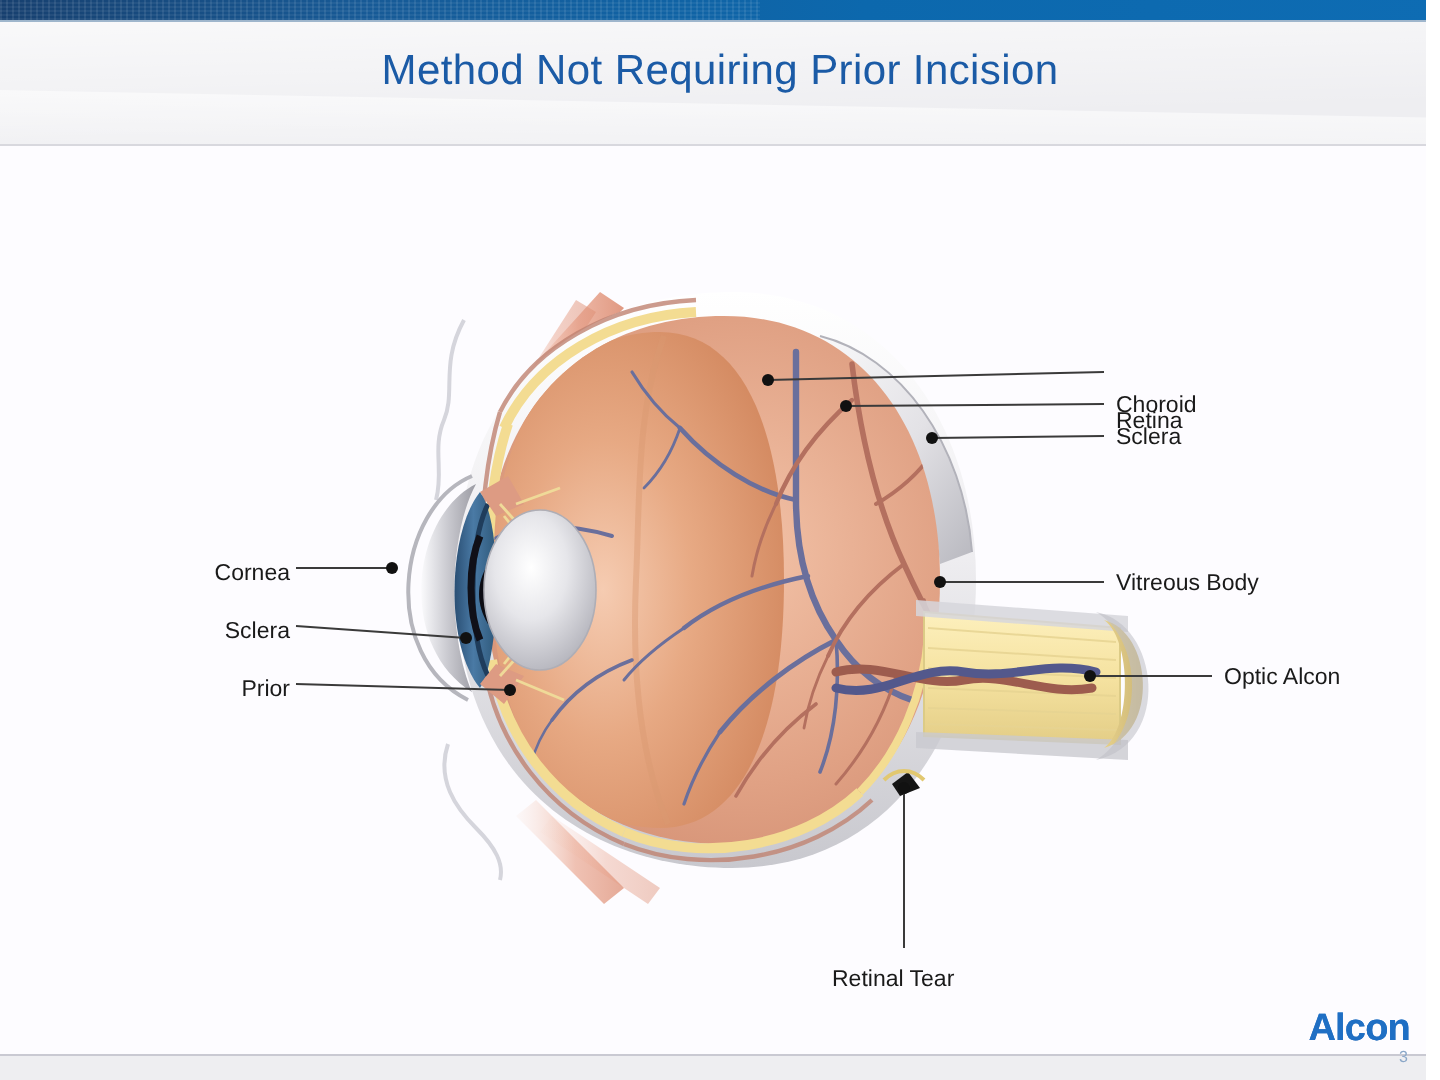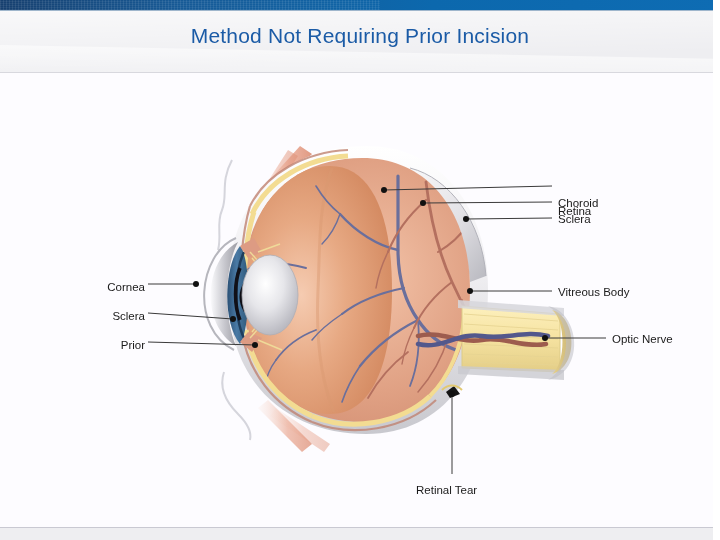--- a/index.html
+++ b/index.html
@@ -425,20 +425,24 @@
   </svg>
 
   <div class="label right" style="left:60px; top:281px; width:85px;text-align:right;">Cornea</div>
   <div class="label right" style="left:60px; top:310px; width:85px;">Sclera</div>
   <div class="label right" style="left:60px; top:339px; width:85px;">Prior</div>
 
   <div class="label" style="left:558px; top:181px;margin-top:24px;">Retina</div>
   <div class="label" style="left:558px; top:197px;">Choroid</div>
   <div class="label" style="left:558px; top:213px;">Sclera</div>
   <div class="label" style="left:558px; top:286px;">Vitreous Body</div>
-  <div class="label" style="left:612px; top:333px;">Optic Nerve</div>
+  <div class="label" style="left:612px; top:333px;">Optic Alcon</div>
 
   <div class="label" style="left:416px; top:484px;">Retinal Tear</div>
 
   <div class="footer-rule"></div>
   <div class="footer"></div>
+  <div class="logo">
+    <span class="logo-word">Alcon</span>
+    <span class="logo-mark">3</span>
+  </div>
 
 </div>
 
 </body></html>

